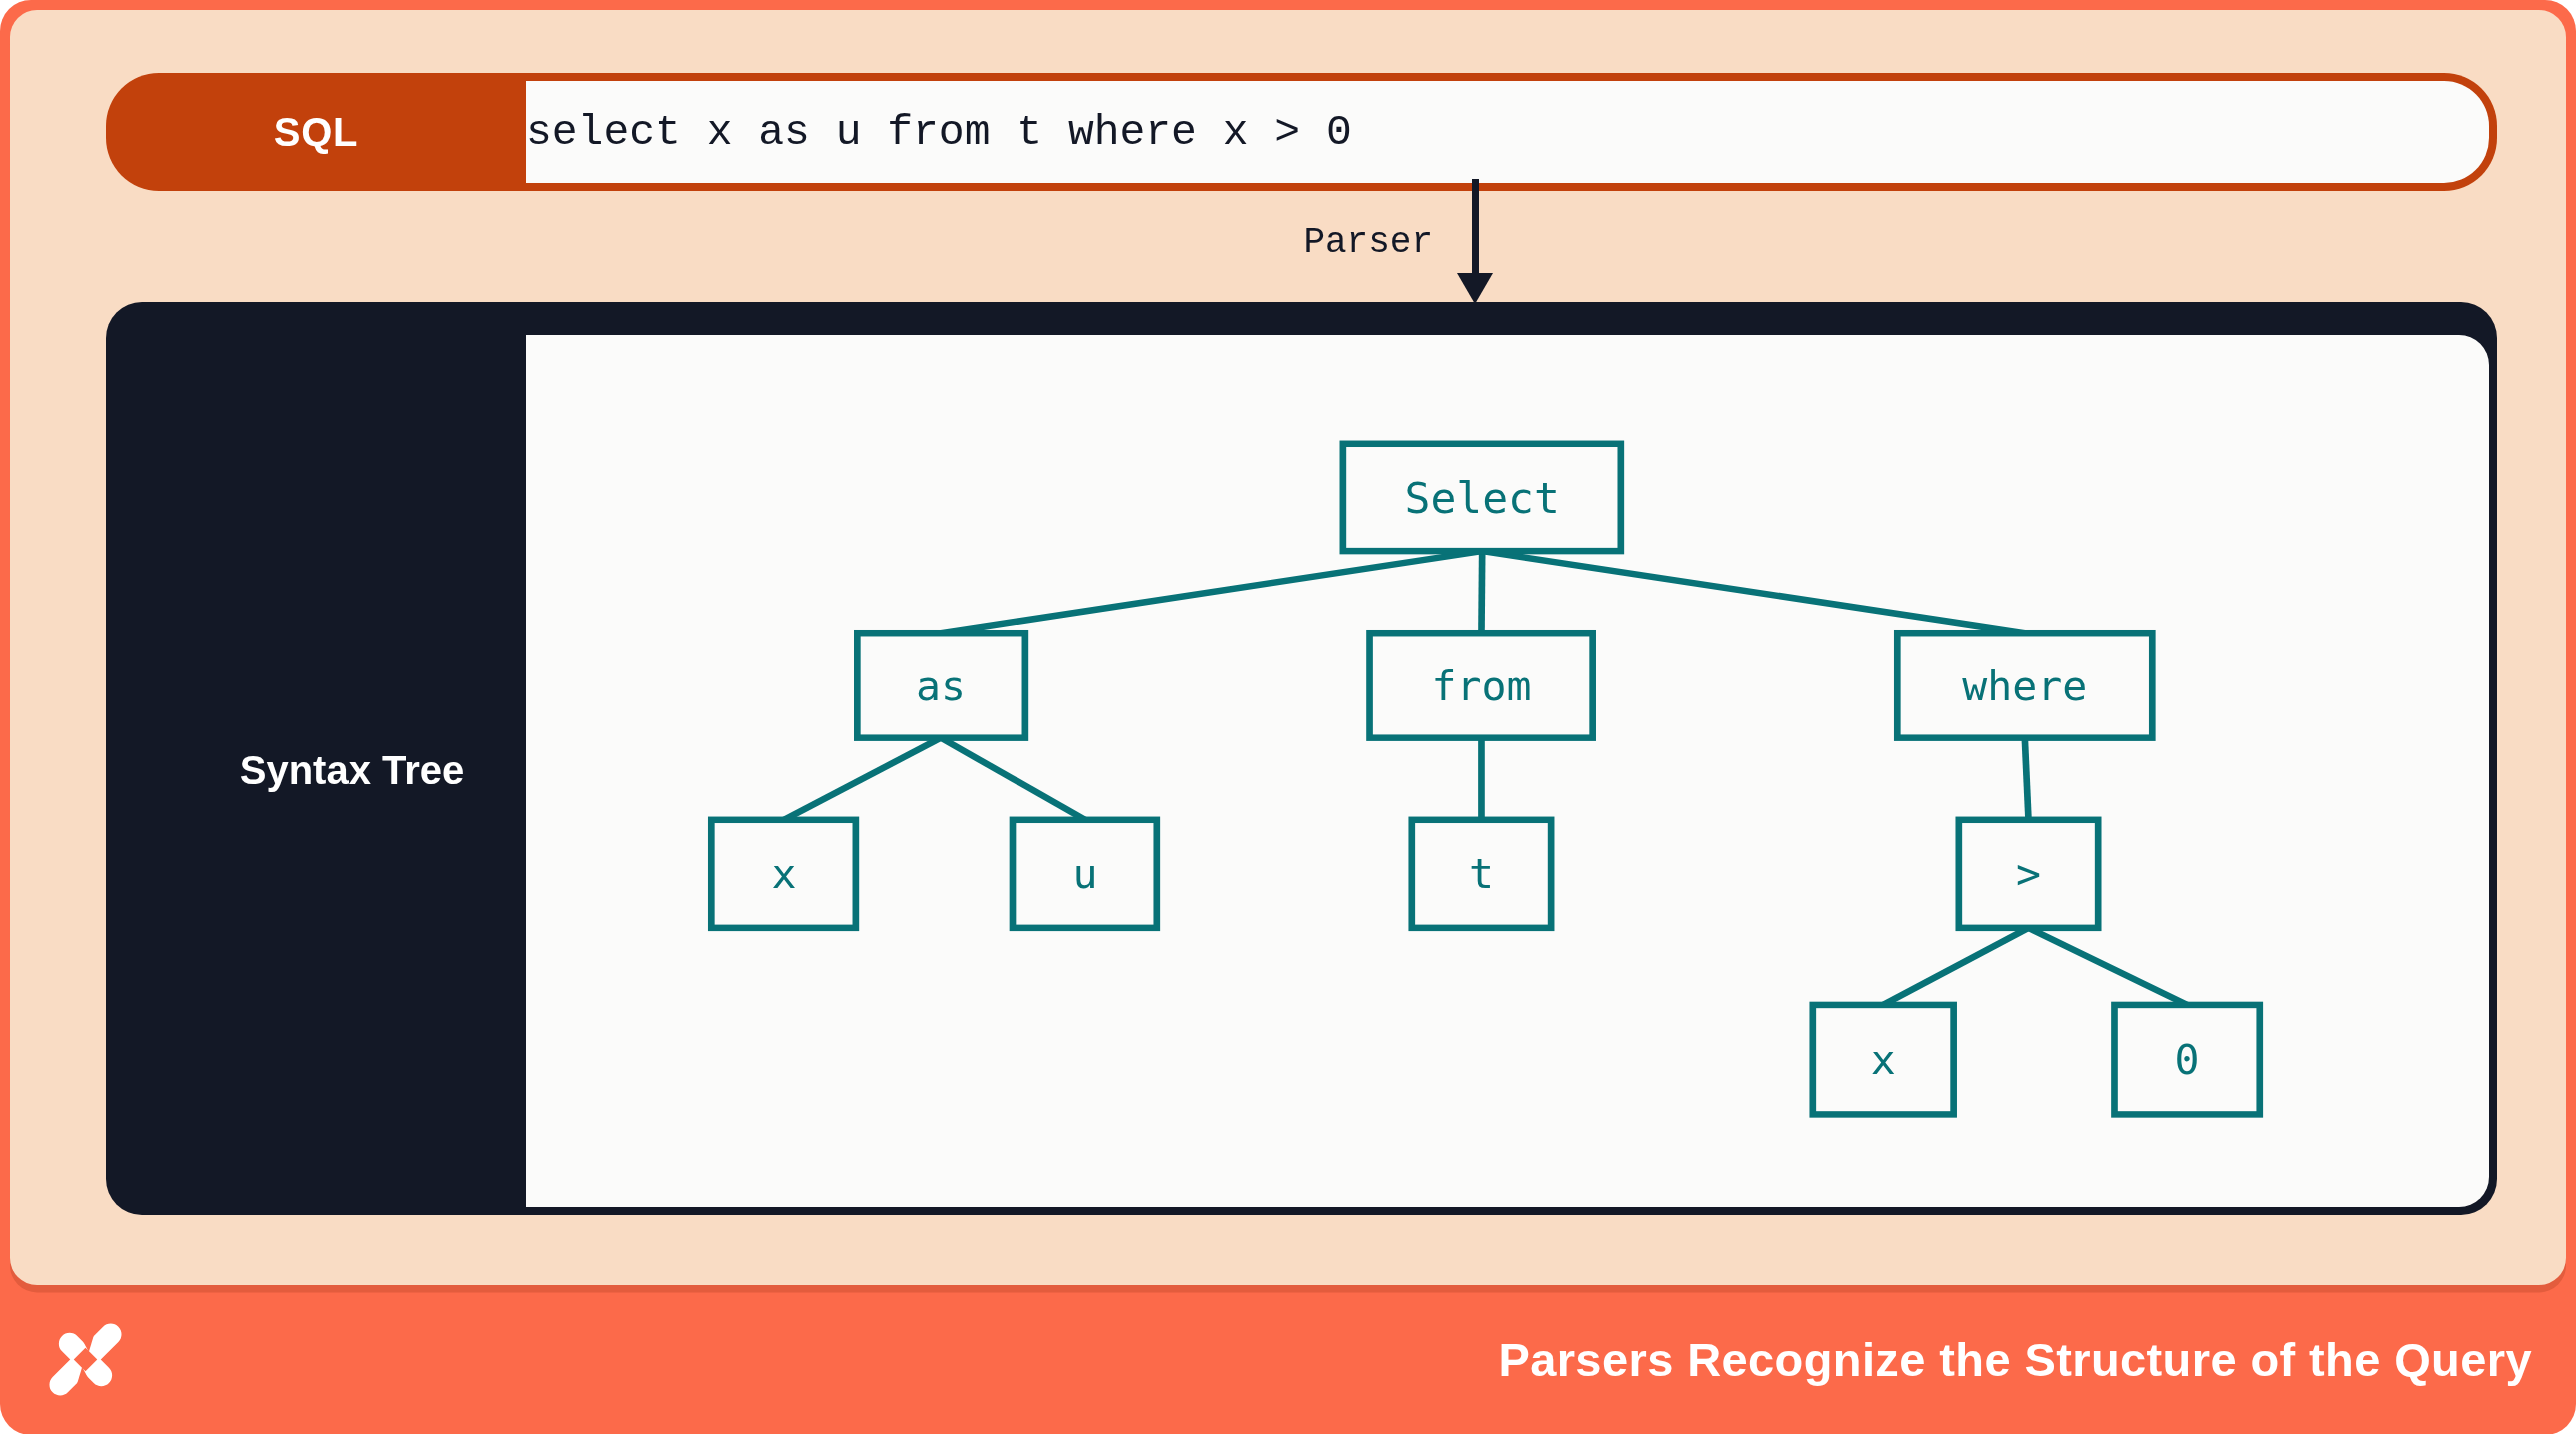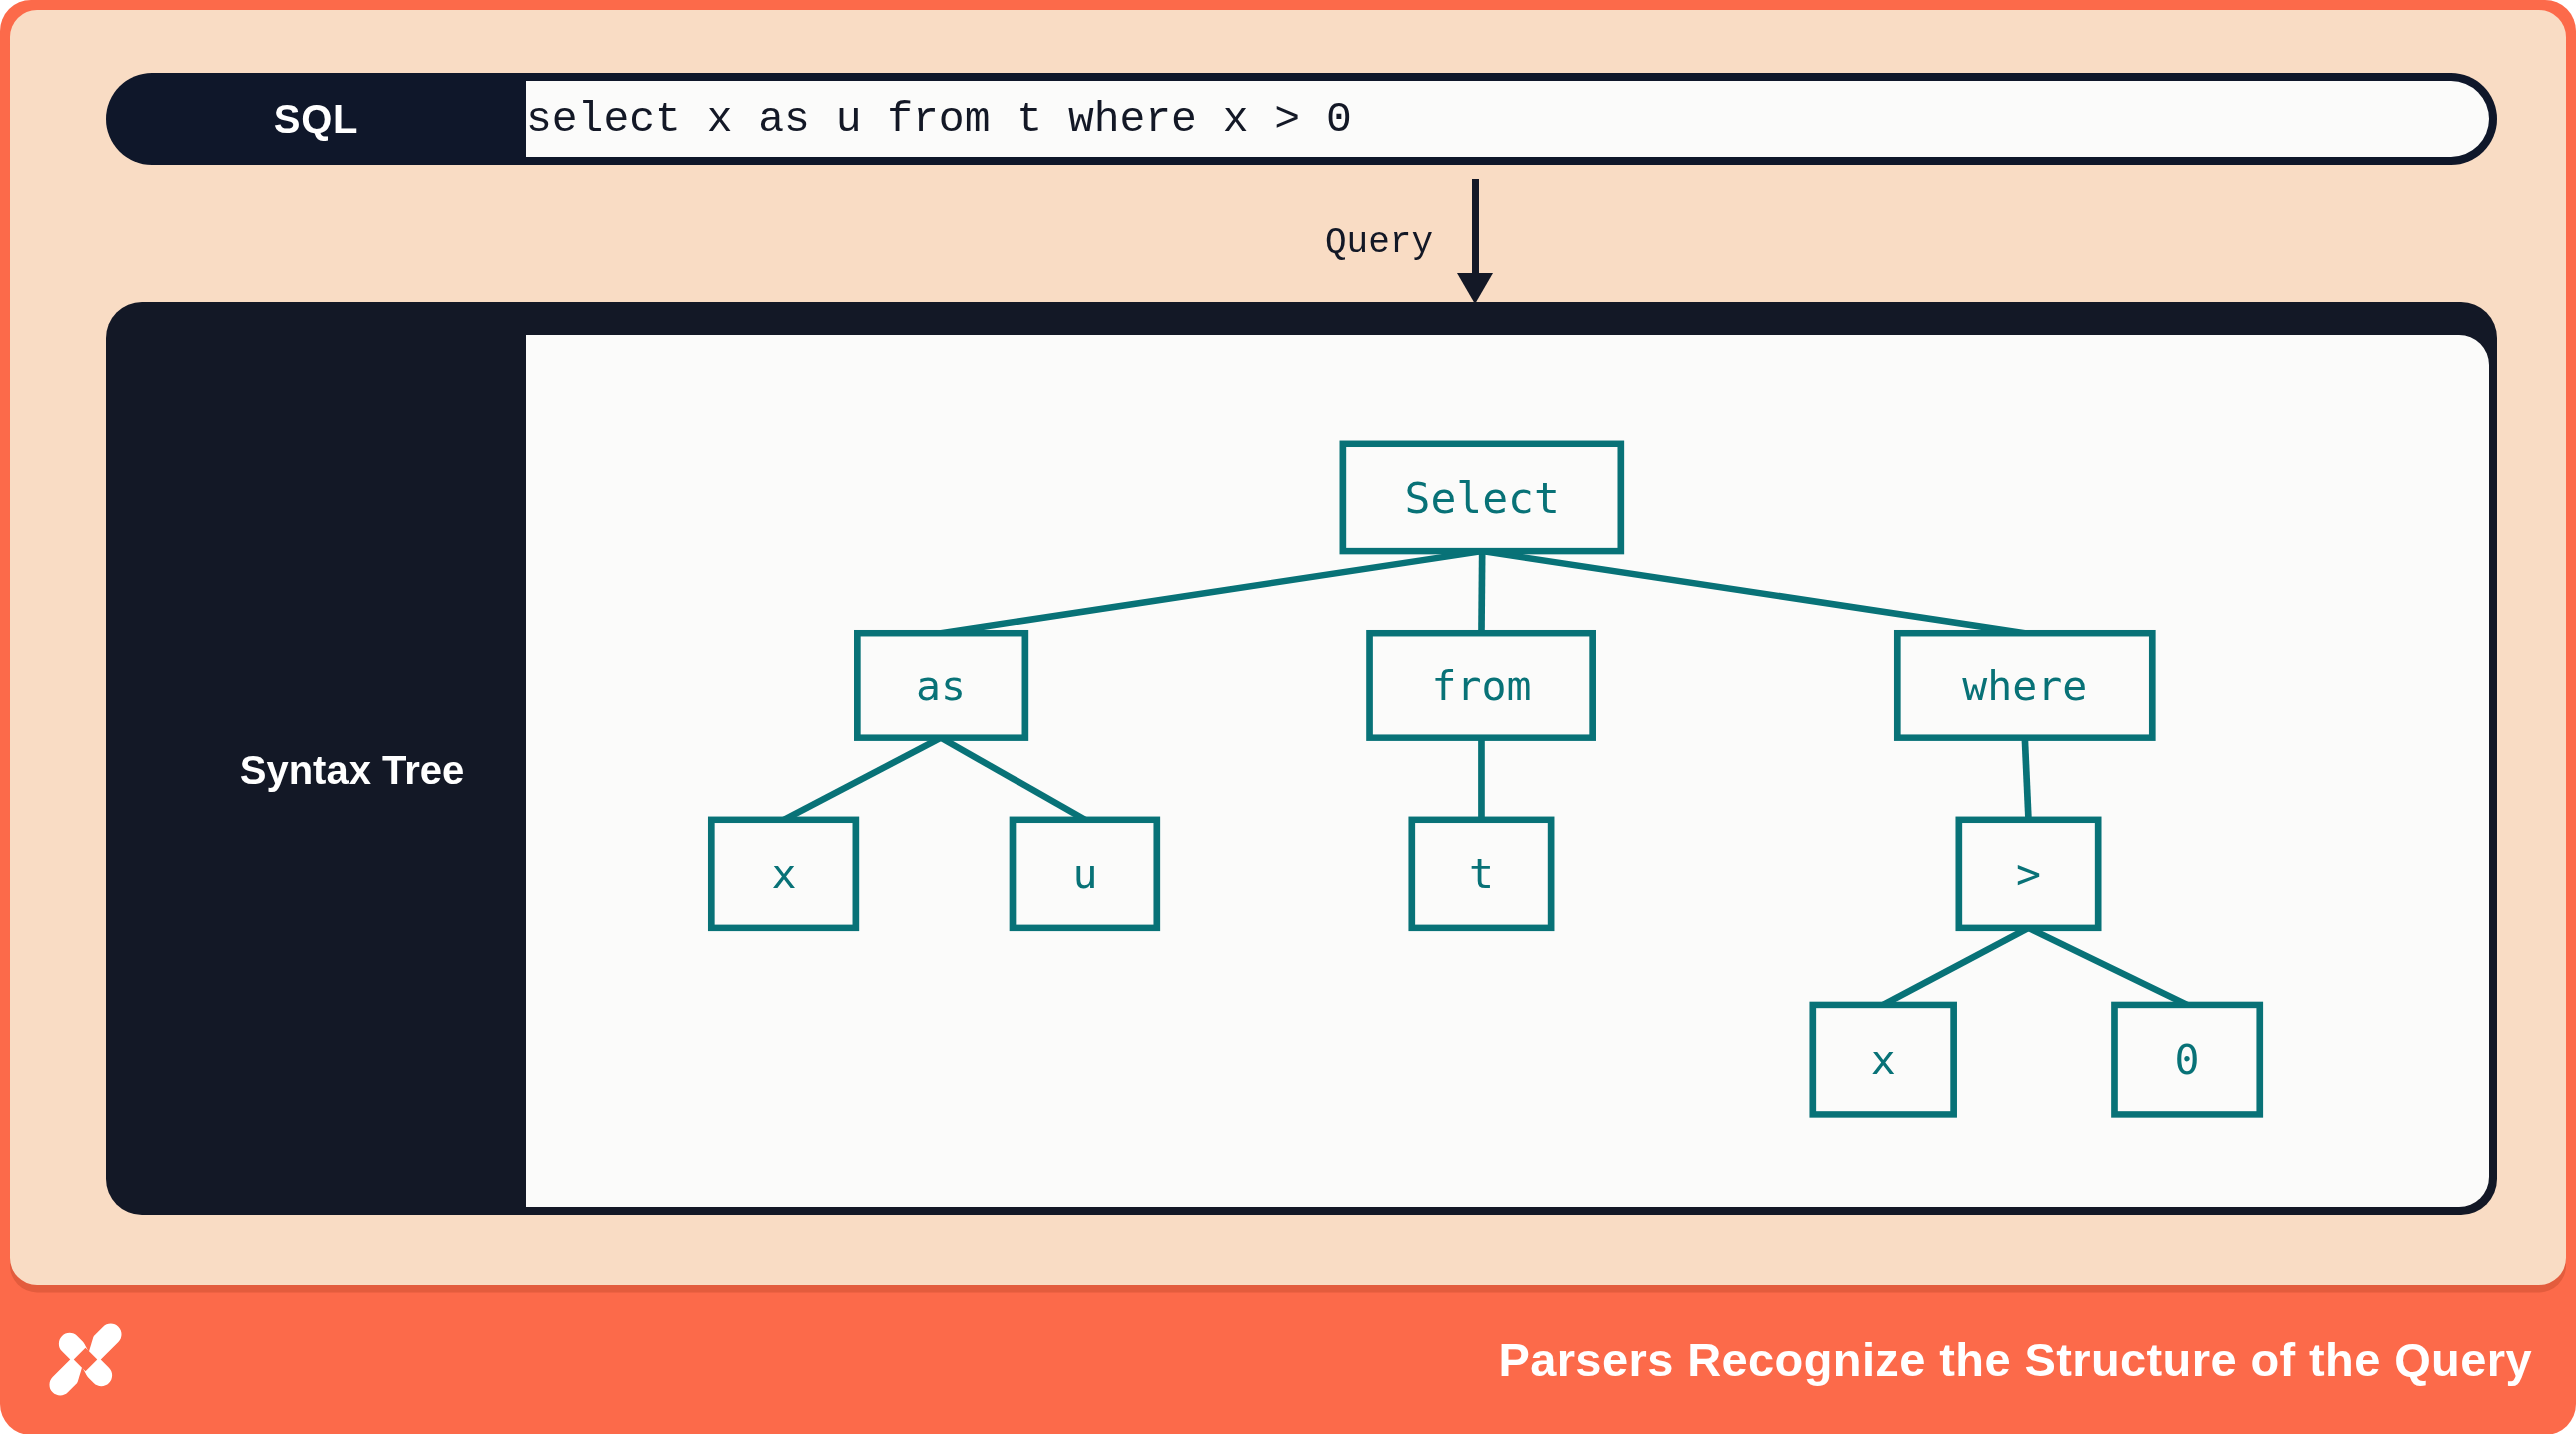--- a/index.html
+++ b/index.html
@@ -6,22 +6,22 @@
   body{width:2576px;height:1435px;font-family:"Liberation Sans",sans-serif;}
 
   .canvas{position:relative;width:2576px;height:1435px;background:#FC6A4A;
           border-radius:31px;overflow:hidden;}
 
   .peach{position:absolute;left:9.6px;top:9.6px;right:9.6px;bottom:150px;
          background:#F9DCC4;border-radius:27px;
          box-shadow:0 7.4px 0 rgba(150,50,25,0.25);}
 
   
-  .sql-pill{position:absolute;left:106px;top:73px;width:2391px;height:92px;
-            background:#0f172a;border-radius:53px;}
+  .sql-pill{position:absolute;left:106px;top:73px;width:2391px;height:118px;
+            background:#c2410c;border-radius:53px;}
   .sql-pill .pill-label{position:absolute;left:0;top:0;width:420px;height:100%;
             display:flex;align-items:center;justify-content:center;
             color:#ffffff;font-size:40px;font-weight:bold;letter-spacing:0.7px;}
   .sql-pill .pill-body{position:absolute;left:420px;top:8.2px;right:8.2px;bottom:8.2px;
             background:#FBFBFA;border-radius:0 45px 45px 0;
             display:flex;align-items:center;}
   .code{font-family:"Liberation Mono",monospace;font-size:43px;color:#131826;
         white-space:pre;}
 
   
@@ -62,21 +62,21 @@
 <div class="canvas">
   <div class="peach"></div>
 
   <div class="sql-pill">
     <div class="pill-label">SQL</div>
     <div class="pill-body">
       <span class="code">select x as u from t where x &gt; 0</span>
     </div>
   </div>
 
-  <span class="parser-label">Query</span>
+  <span class="parser-label">Parser</span>
   <div class="arrow-stem"></div>
   <div class="arrow-head"></div>
 
   <div class="panel">
     <div class="panel-label">Syntax Tree</div>
     <div class="panel-body">
       <svg viewBox="710 419 2648 1210" preserveAspectRatio="none">
 
         <line class="tree-edge" x1="2000" y1="719" x2="1270" y2="833"></line>
         <line class="tree-edge" x1="2000" y1="719" x2="1999" y2="833"></line>

